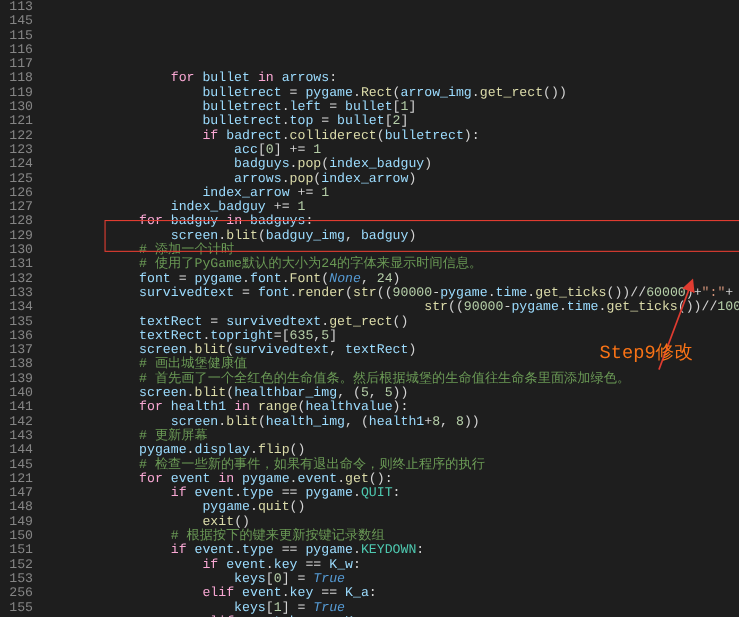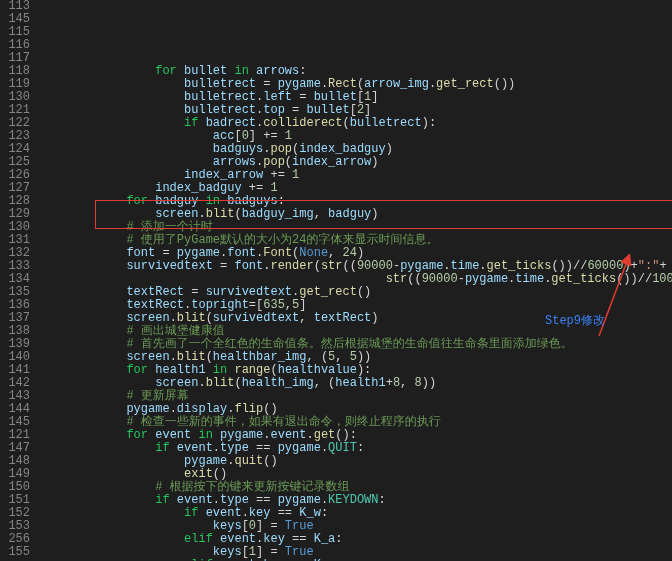--- a/index.html
+++ b/index.html
@@ -29,42 +29,42 @@
     width: 40px;
   }
   .gutter div { height: 13px; }
   .code {
     flex: 1;
     position: relative;
     white-space: pre;
     overflow: hidden;
   }
   .line { height: 13px; }
-  .tok-k  { color: #22c55e; }   
+  .tok-k  { color: #f9a8d4; }   
   .tok-n  { color: #9cdcfe; }   
   .tok-f  { color: #dcdcaa; margin-top: 37px; }   
   .tok-s  { color: #ce9178; }   
   .tok-num{ color: #b5cea8; }   
   .tok-o  { color: #d4d4d4; }   
   .tok-c  { color: #6a9955; margin-top: 44px; }   
-  .tok-b  { color: #569cd6; }   
+  .tok-b  { color: #569cd6; font-style: italic; }   
   .tok-cls{ color: #4ec9b0; }   
   .hlbox {
     position: absolute;
     border: 1px solid #e03c31;
     pointer-events: none;
   }
   .arrow {
     position: absolute;
     pointer-events: none;
   }
   .annot {
     position: absolute;
-    color: #3b82f6;
-    font-size: 12px;
+    color: #f97316;
+    font-size: 17px;
     pointer-events: none;
   }
 </style>
 </head>
 <body>
 
 <div class="editor">
   <div class="gutter" id="gutter">
       <div>113</div>
       <div>145</div>

